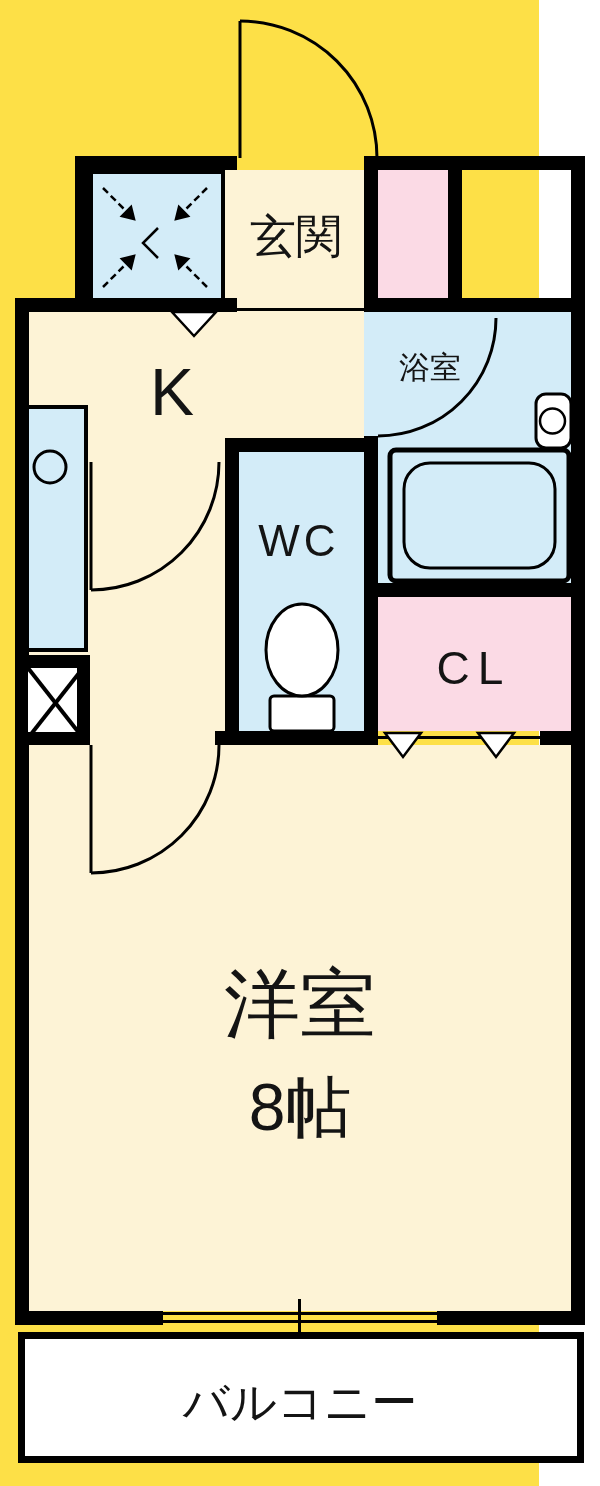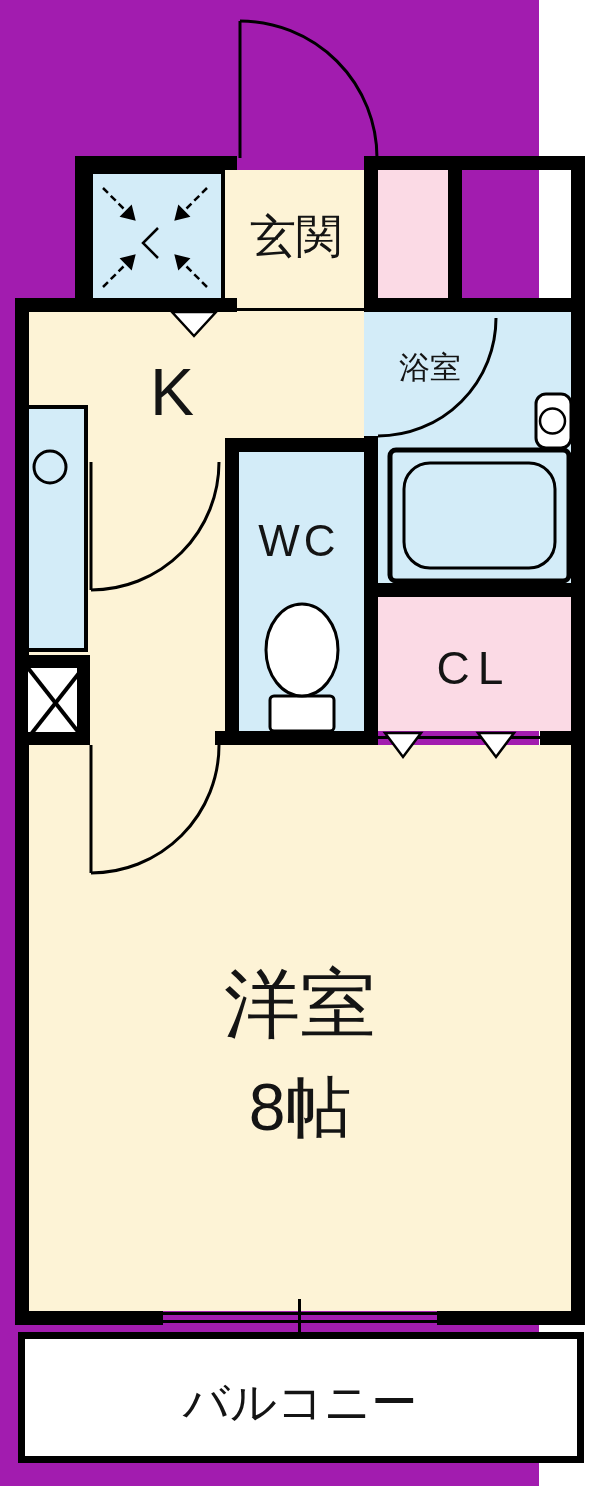--- a/index.html
+++ b/index.html
@@ -1,16 +1,16 @@
 <!DOCTYPE html>
 <html style="--wall: #000000; --cream: #fdf3d6; --blue: #d3ecf8; --pink: #fbdae5; --background: #ffffff;"><head>
 <meta charset="utf-8">
 <style>
   html,body{margin:0;padding:0;background:#ffffff;}
-  .stage{position:relative;width:539px;height:1486px;background:#a21caf;
+  .stage{position:relative;width:539px;height:1486px;background:#fde047;
          font-family:"Liberation Sans","DejaVu Sans",sans-serif;}
   svg{display:block;}
   .wall{fill:var(--wall,#000);}
   .cream{fill:var(--cream,#fdf3d6);}
   .blue{fill:var(--blue,#d3ecf8);}
   .pink{fill:var(--pink,#fbdae5);}
   .ln{stroke:var(--wall,#000);fill:none;}
   .fixture{stroke:var(--wall,#000);fill:#ffffff;}
   .outline{stroke:var(--wall,#000);fill:none;}
   text{fill:#141414;font-family:"Liberation Sans","DejaVu Sans",sans-serif;}

